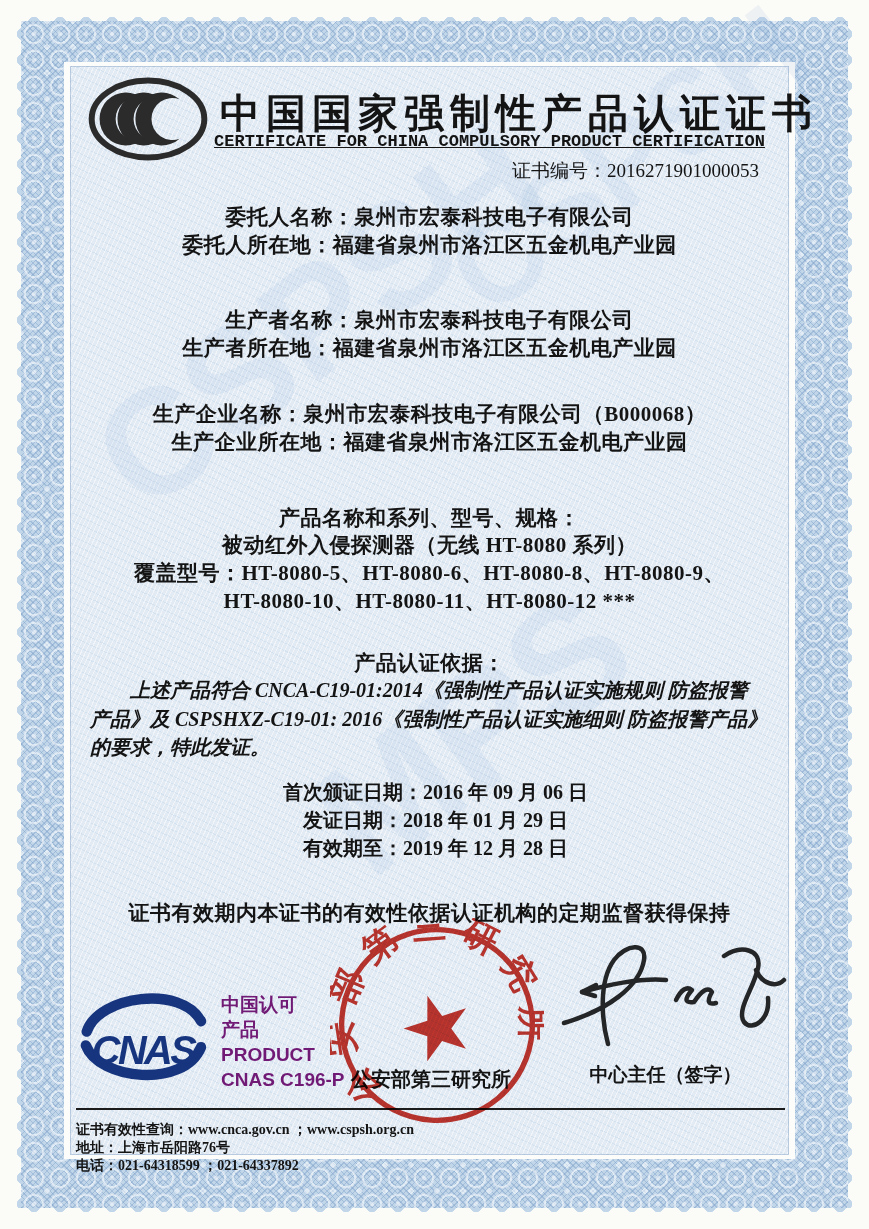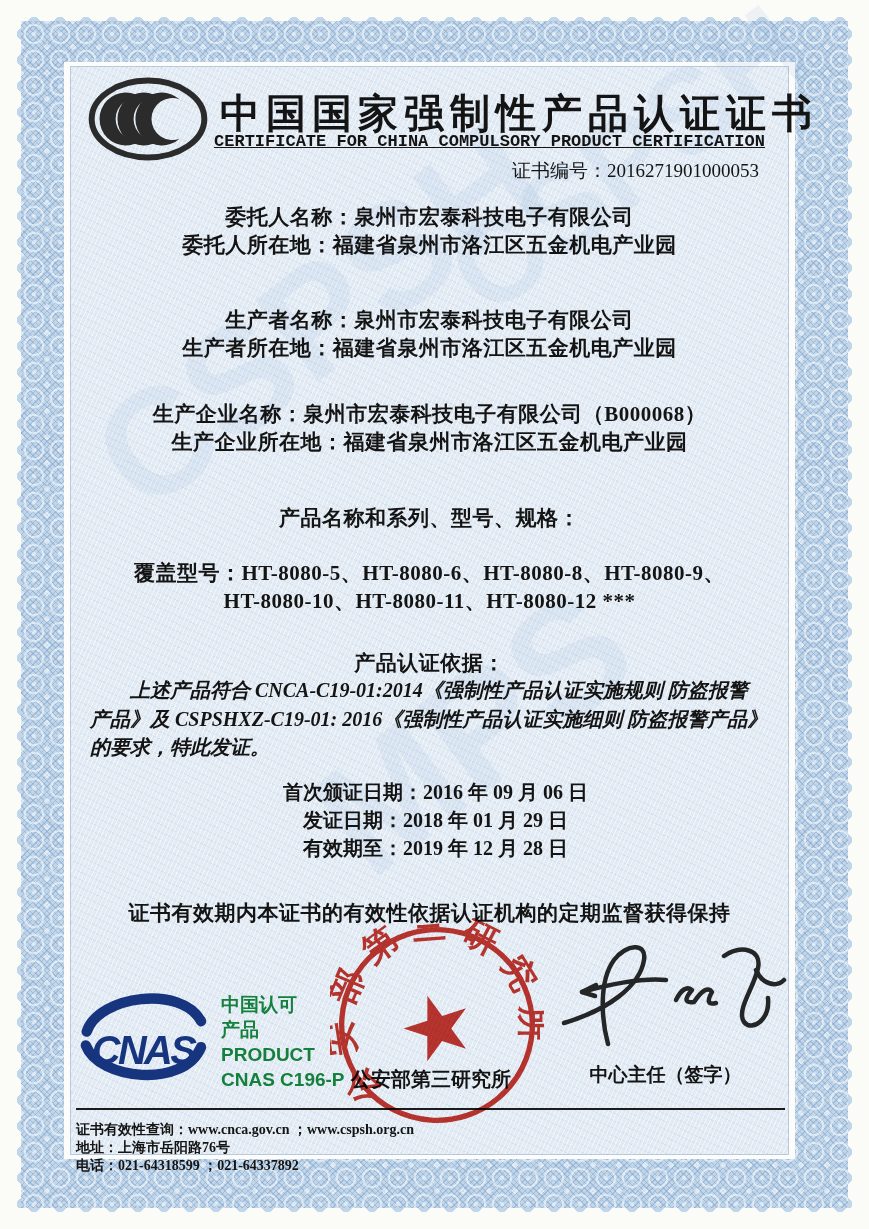--- a/index.html
+++ b/index.html
@@ -44,21 +44,21 @@
   .t-basis-h{top:649px;font-weight:bold;}
   .basis-para{position:absolute;z-index:2;left:90px;right:84px;top:676px;font-size:20px;line-height:28.5px;text-align:left;font-weight:600;font-style:italic;}
   .basis-para .l1{display:block;text-indent:2em;white-space:nowrap;}
   .basis-para .l2,.basis-para .l3{display:block;white-space:nowrap;}
   .dline{font-size:20px;font-weight:600;margin-left:12px;}
   .t-d1{top:779px}.t-d2{top:807px}.t-d3{top:835px}
   .t-maintain{top:899px;font-size:21px;font-weight:600;letter-spacing:.5px;}
   
   .cnas-svg{position:absolute;left:78px;top:990px;width:130px;height:97px;z-index:2;}
   .cnas-txt{position:absolute;left:221px;top:992px;z-index:2;font-family:"Liberation Sans","DejaVu Sans",sans-serif;
-            font-size:19px;font-weight:bold;line-height:25px;color:#15803d;}
+            font-size:19px;font-weight:bold;line-height:25px;color:#701a75;}
   .cnas-txt span{display:block;white-space:nowrap;}
   .seal-caption{position:absolute;left:336px;top:1066px;width:190px;text-align:center;font-size:20px;font-weight:600;z-index:3;}
   .stamp-svg{position:absolute;left:330px;top:918px;width:214px;height:214px;z-index:4;mix-blend-mode:multiply;opacity:.92;}
   .sig-svg{position:absolute;left:548px;top:926px;width:240px;height:140px;z-index:4;mix-blend-mode:multiply;}
   .sig-role{position:absolute;left:558px;top:1062px;width:215px;text-align:center;font-size:19px;font-weight:600;z-index:3;}
   .rule{position:absolute;left:76px;right:84px;top:1108px;border-top:2px solid #1c1c1c;z-index:2;}
   .footer{position:absolute;left:76px;right:82px;top:1121px;z-index:2;display:flex;justify-content:space-between;
           font-size:14px;font-weight:600;white-space:nowrap;letter-spacing:0;flex-direction:column;}
 </style>
 </head>
@@ -109,20 +109,21 @@
     <span>生产者所在地：</span><span>福建省泉州市洛江区五金机电产业园</span>
   </div>
   <div class="abs ctr pline t-fac-n">
     <span>生产企业名称：</span><span>泉州市宏泰科技电子有限公司（B000068）</span>
   </div>
   <div class="abs ctr pline t-fac-a">
     <span>生产企业所在地：</span><span>福建省泉州市洛江区五金机电产业园</span>
   </div>
 
   <div class="abs ctr pline t-prod-h">产品名称和系列、型号、规格：</div>
+  <div class="abs ctr pline t-prod-1">被动红外入侵探测器（无线 HT-8080 系列）</div>
   <div class="abs ctr pline t-prod-2">覆盖型号：HT-8080-5、HT-8080-6、HT-8080-8、HT-8080-9、</div>
   <div class="abs ctr pline t-prod-3">HT-8080-10、HT-8080-11、HT-8080-12 ***</div>
 
   <div class="abs ctr pline t-basis-h">产品认证依据：</div>
   <div class="basis-para">
     <span class="l1">上述产品符合 CNCA-C19-01:2014《强制性产品认证实施规则 防盗报警</span>
     <span class="l2">产品》及 CSPSHXZ-C19-01: 2016《强制性产品认证实施细则 防盗报警产品》</span>
     <span class="l3">的要求，特此发证。</span>
   </div>
 

